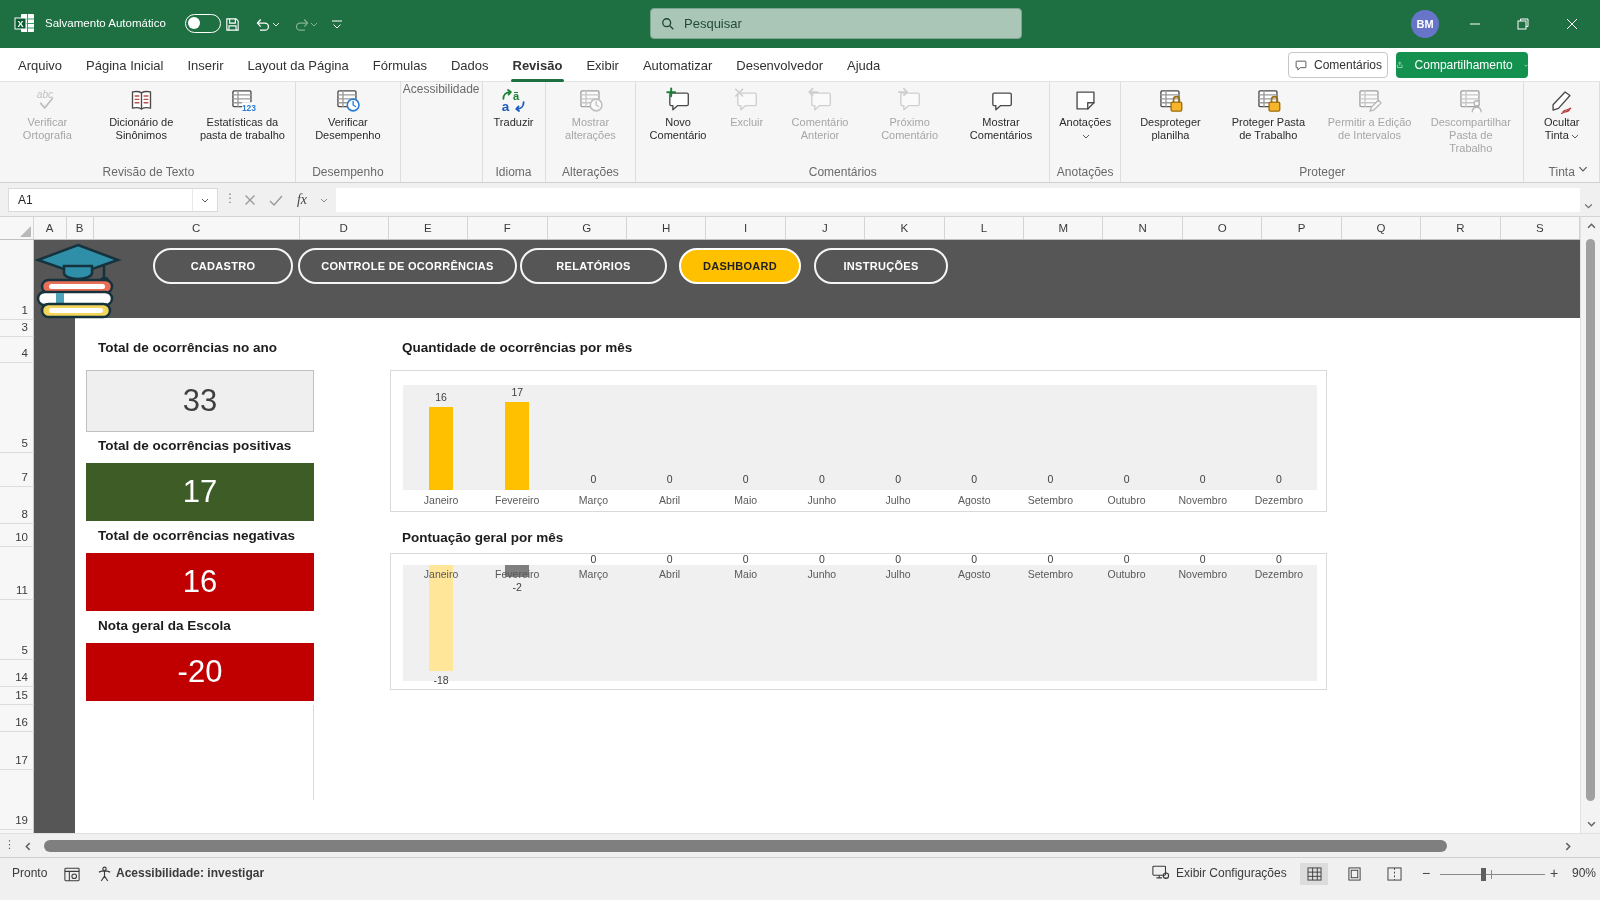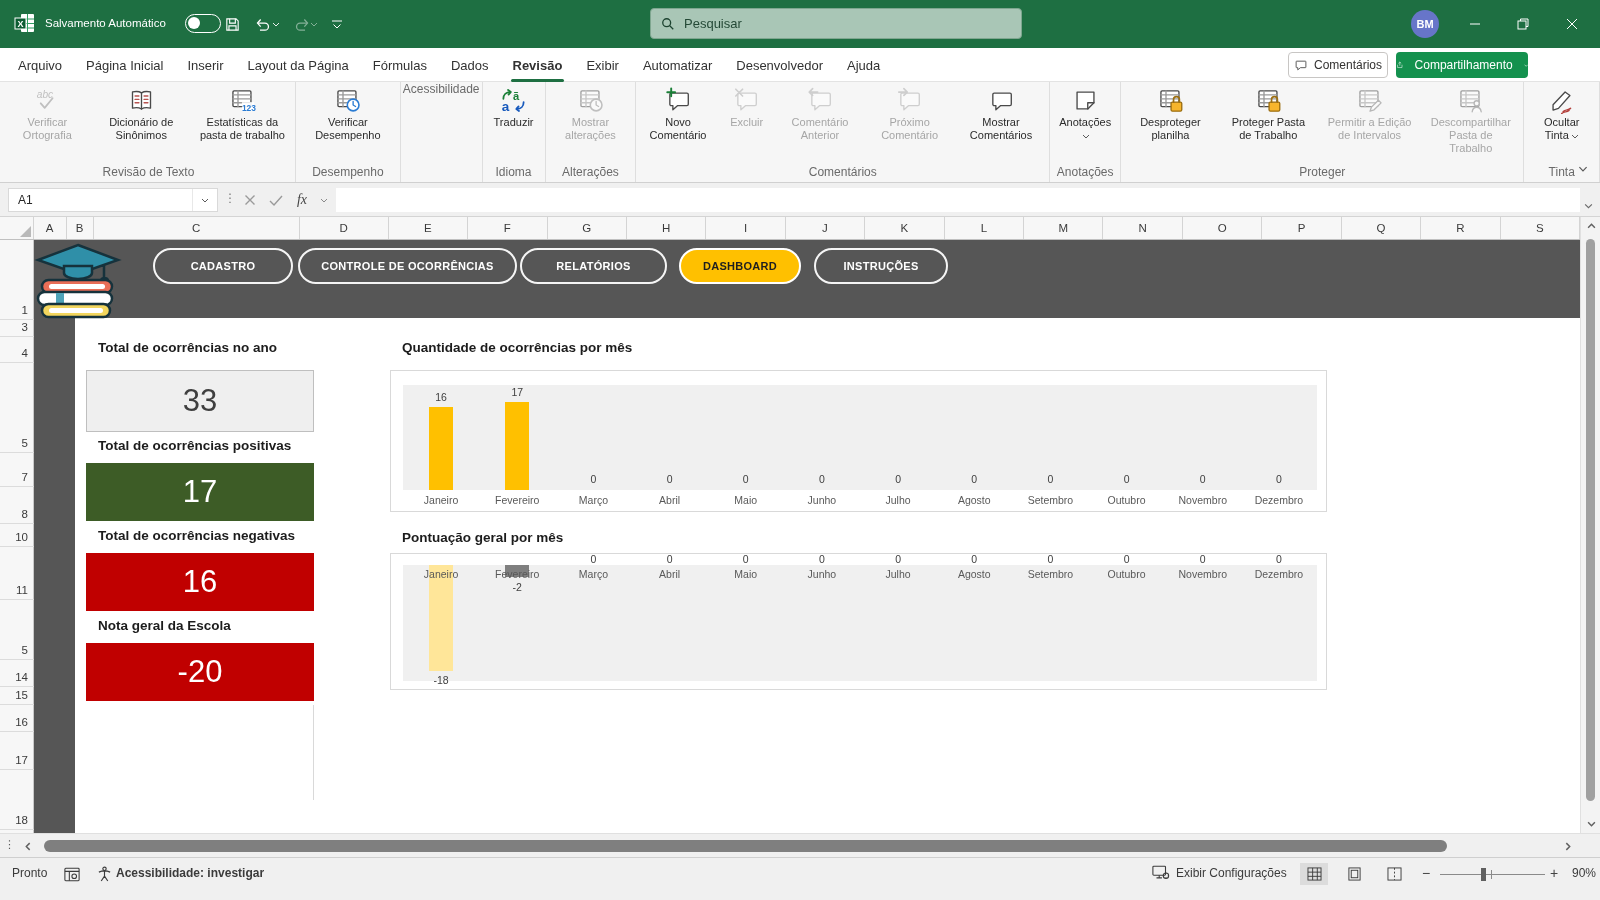--- a/index.html
+++ b/index.html
@@ -573,21 +573,21 @@
         <div class="rowlabel" style="top: 404px;">5</div>
         <div class="rowline" style="top: 419px;"></div>
         <div class="rowlabel" style="top: 431px;">14</div>
         <div class="rowline" style="top: 446px;"></div>
         <div class="rowlabel" style="top: 449px;">15</div>
         <div class="rowline" style="top: 464px;"></div>
         <div class="rowlabel" style="top: 476px;">16</div>
         <div class="rowline" style="top: 491px;"></div>
         <div class="rowlabel" style="top: 514px;">17</div>
         <div class="rowline" style="top: 529px;"></div>
-        <div class="rowlabel" style="top: 574px;">18</div>
+        <div class="rowlabel" style="top: 574px;">19</div>
         <div class="rowline" style="top: 589px;"></div>
       </div>
     <div id="logo">
       <svg width="104" height="78" viewBox="0 0 104 78">
         <path d="M52 17l26 6v13" fill="none" stroke="#16323c" stroke-width="2.5"></path>
         <polygon points="52,2 92,17 52,31 12,17" fill="#2f8fa8" stroke="#16323c" stroke-width="2.5"></polygon>
         <path d="M38 23h28v7c0 3-6 6-14 6s-14-3-14-6z" fill="#2f8fa8" stroke="#16323c" stroke-width="2.5"></path>
         <rect x="75" y="35" width="7" height="10" rx="2.5" fill="#f2c84b" stroke="#16323c" stroke-width="2"></rect>
         <rect x="16" y="37" width="70" height="13" rx="6.5" fill="#e96e57" stroke="#16323c" stroke-width="2.5"></rect>
         <rect x="23" y="41" width="56" height="5" rx="2.5" fill="#fff"></rect>

